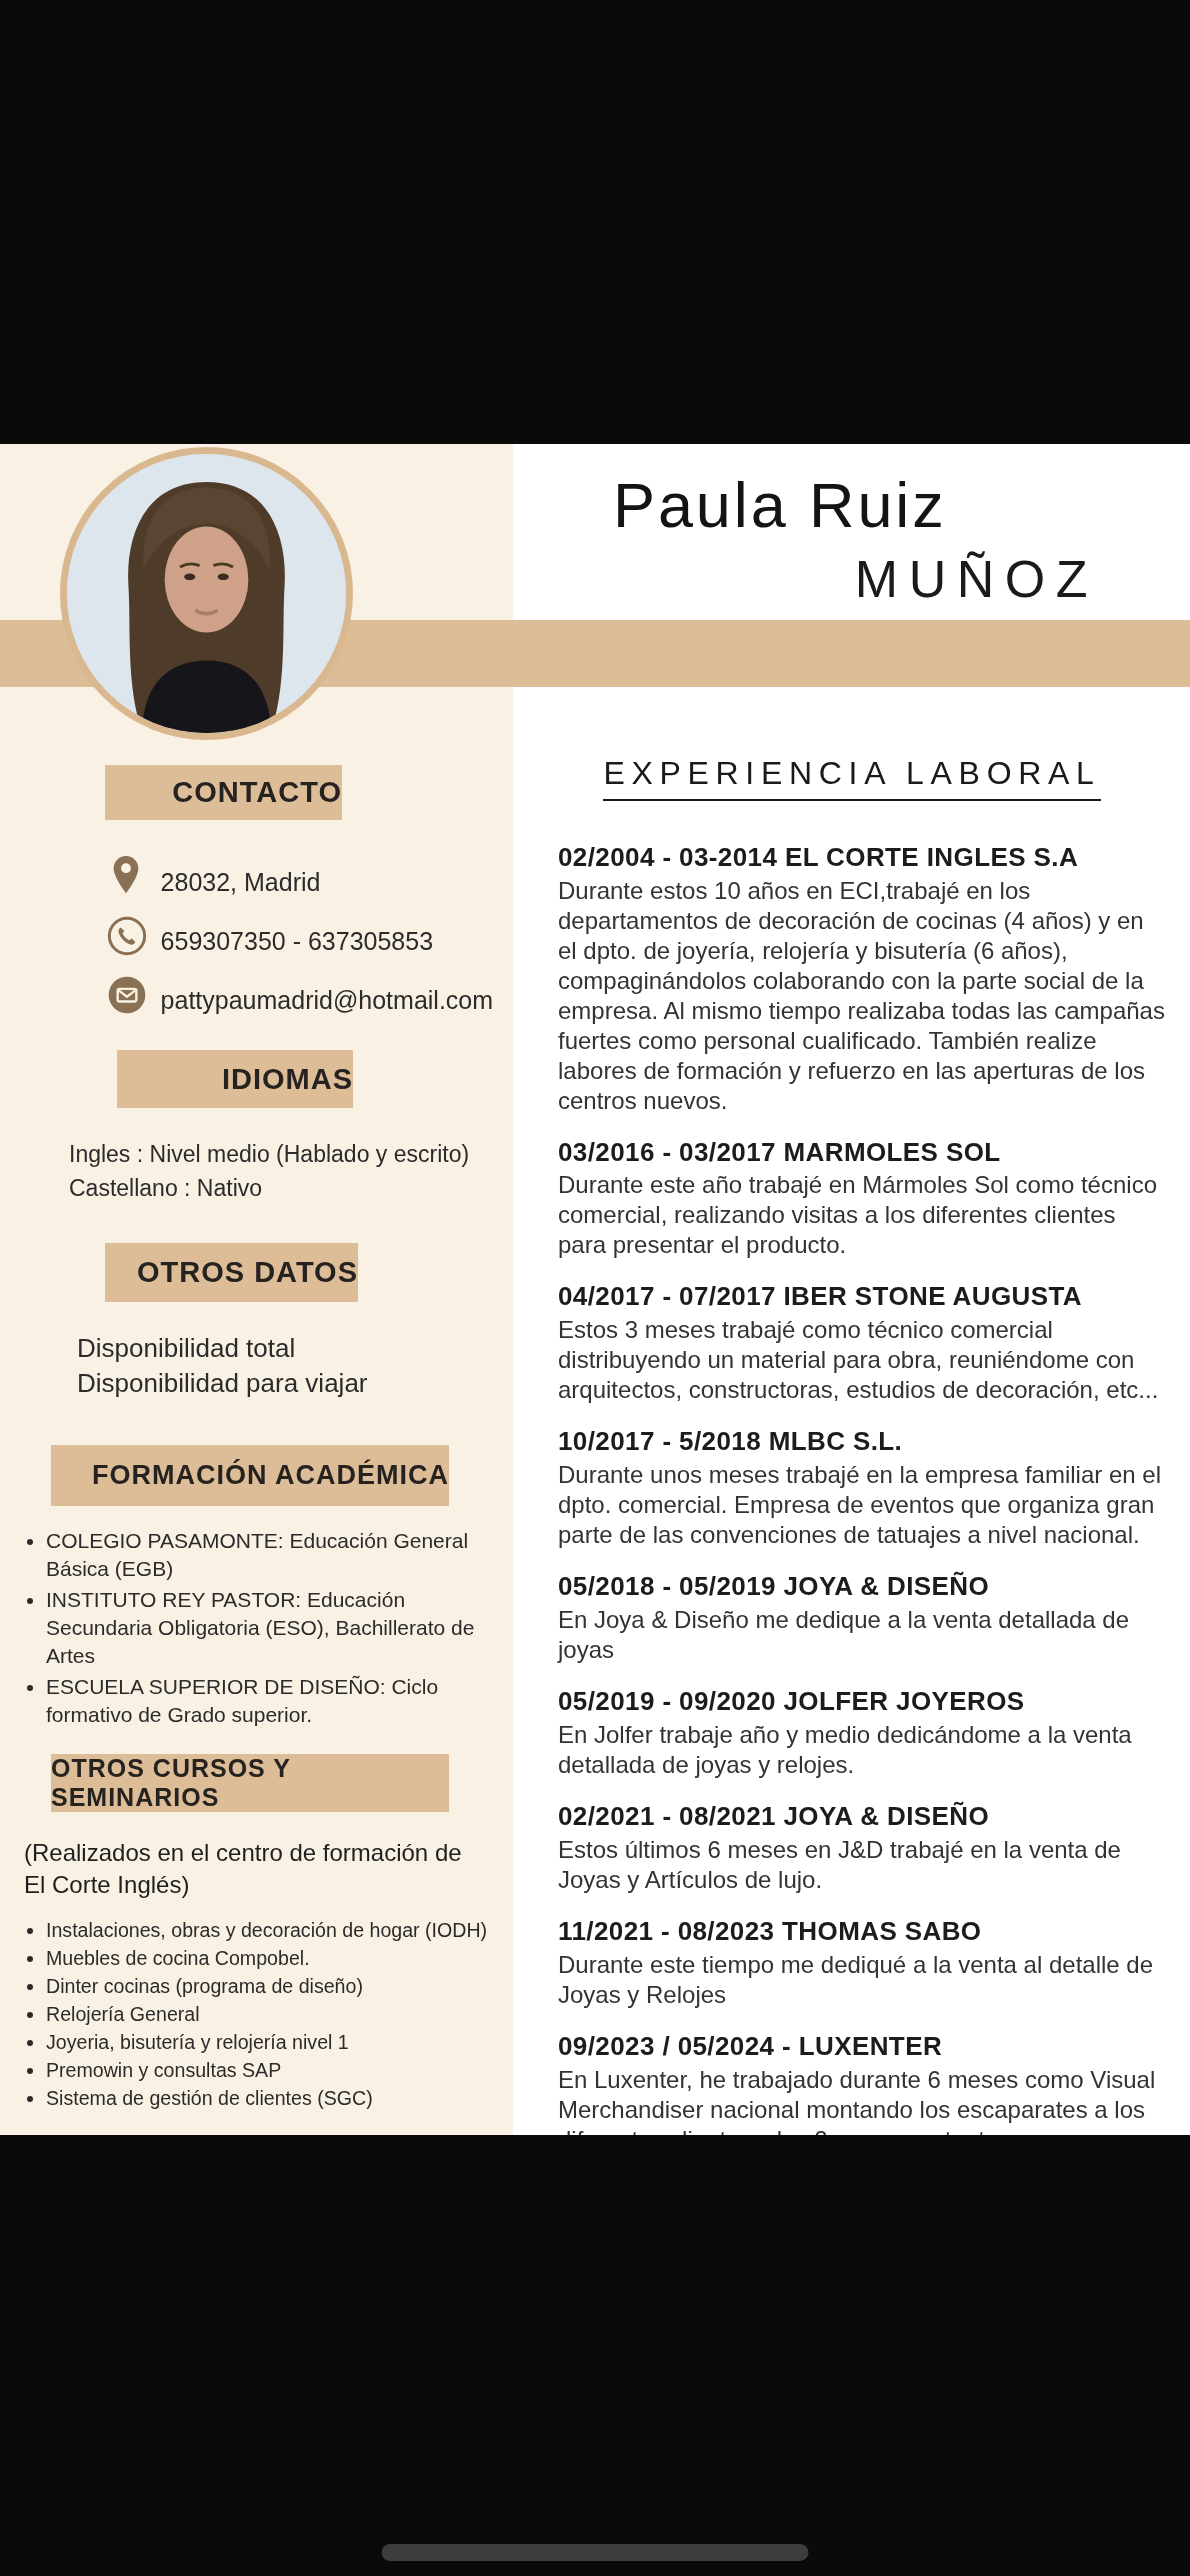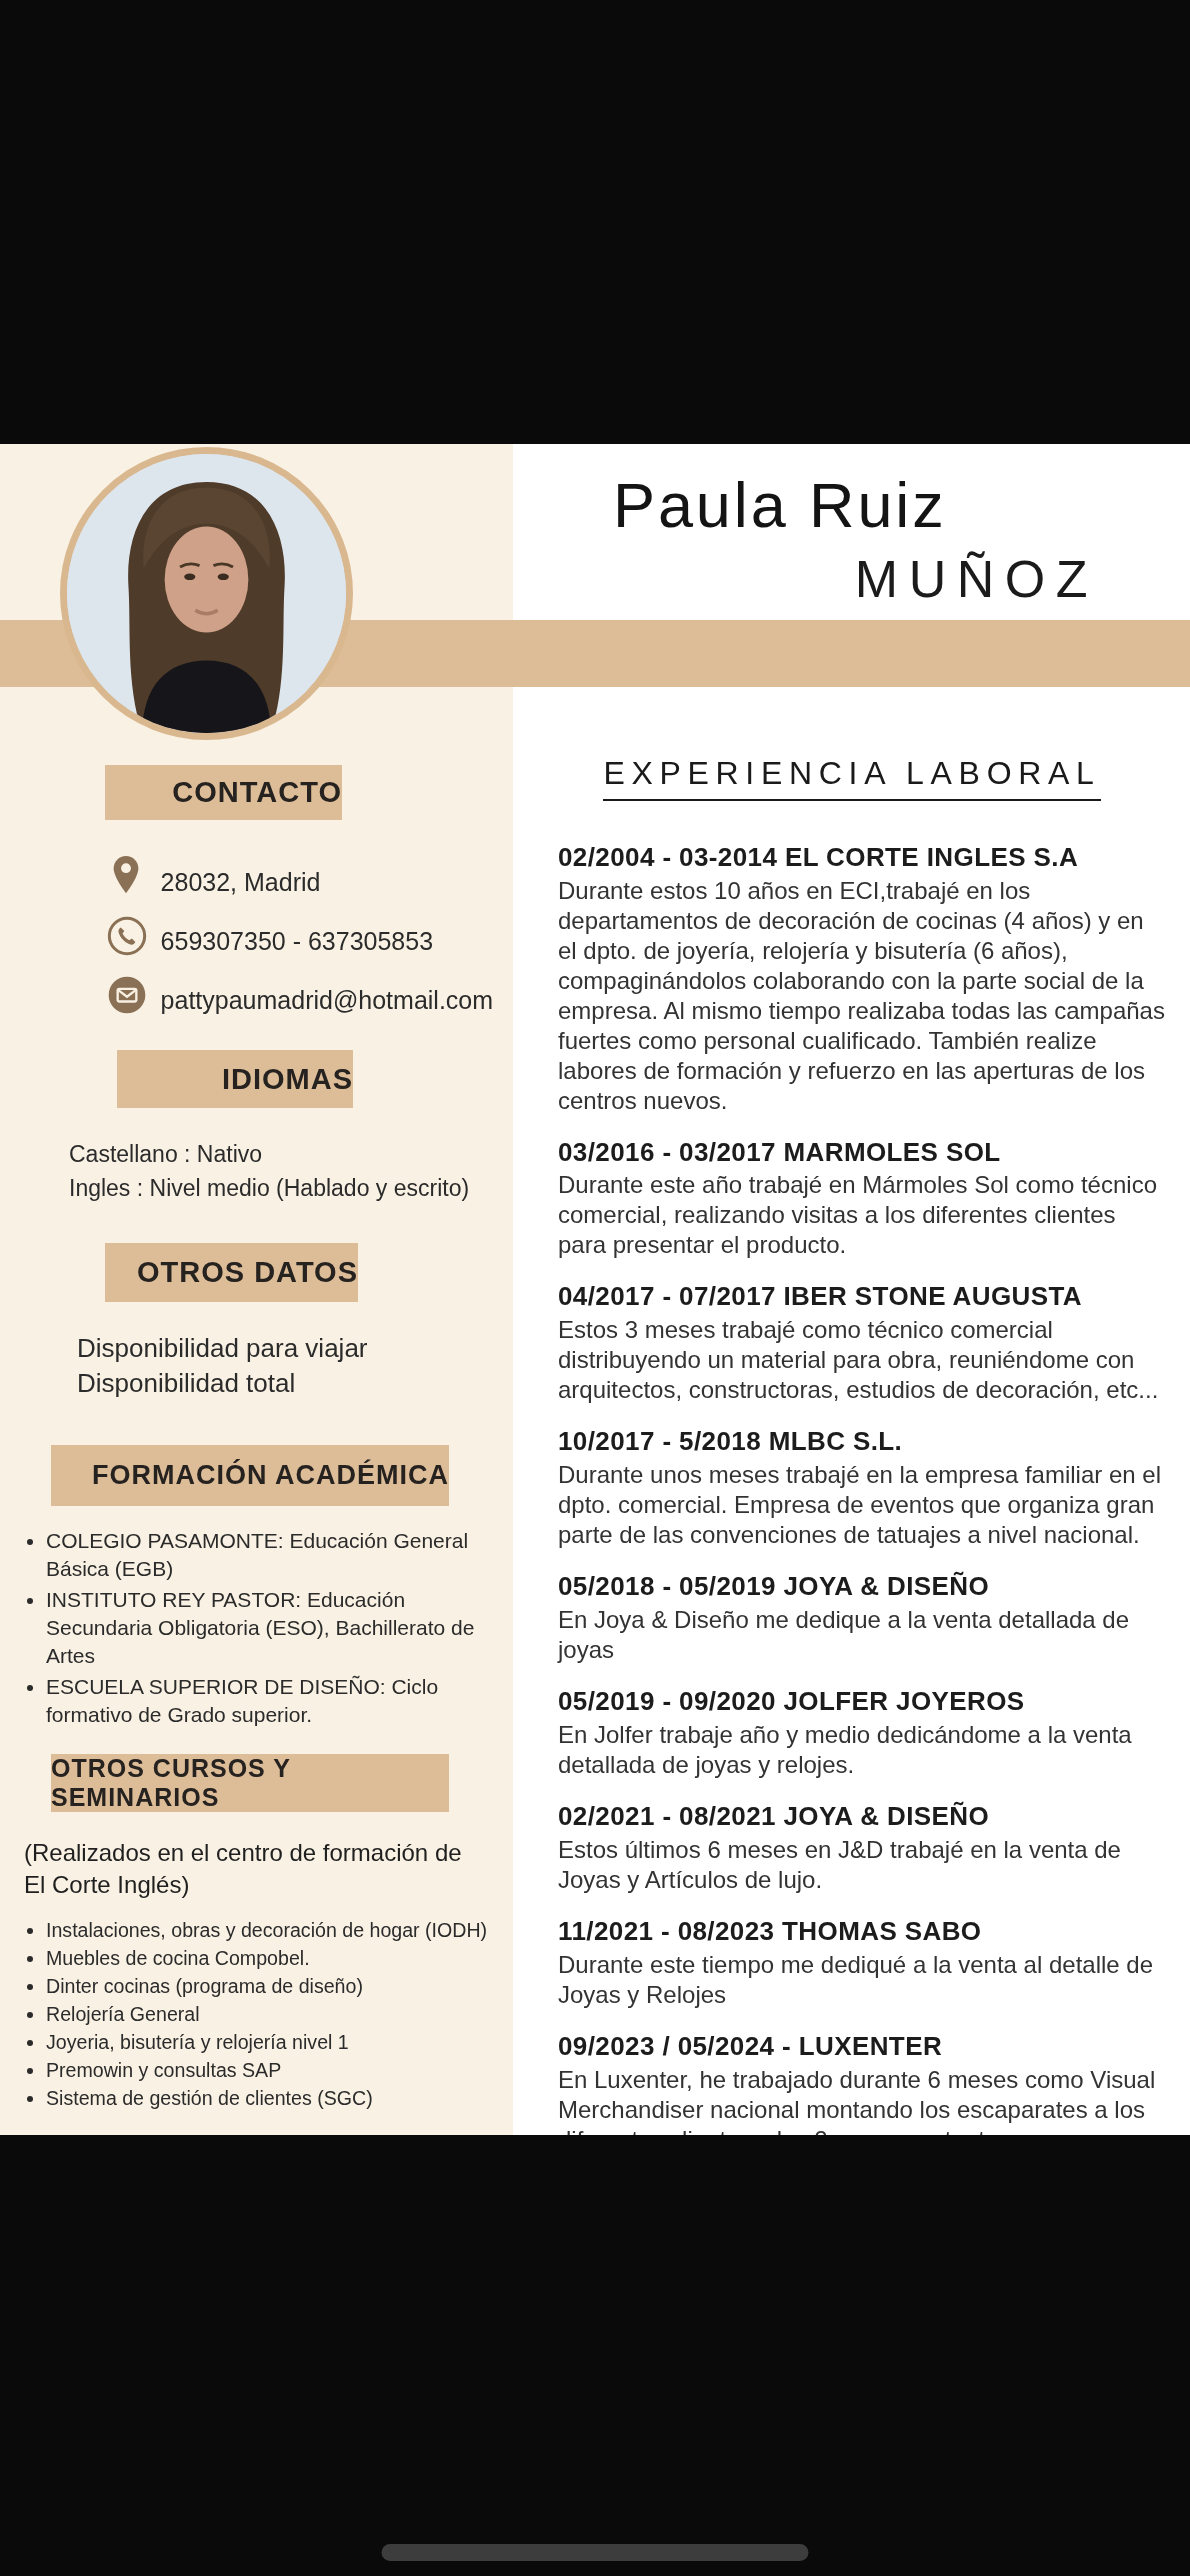--- a/index.html
+++ b/index.html
@@ -100,30 +100,30 @@
             </svg>
           </span>
           <span class="contact-text">pattypaumadrid@hotmail.com</span>
         </div>
       </div>
 
       <div class="box box-idiomas">
         <span>IDIOMAS</span>
       </div>
       <div class="lang-list">
+        <div>Ingles : Nivel medio (Hablado y escrito)</div>
         <div>Castellano : Nativo</div>
-        <div>Ingles : Nivel medio (Hablado y escrito)</div>
       </div>
 
       <div class="box box-otros">
         <span>OTROS DATOS</span>
       </div>
       <div class="otros-list">
+        <div>Disponibilidad total</div>
         <div>Disponibilidad para viajar</div>
-        <div>Disponibilidad total</div>
       </div>
 
       <div class="box box-formacion">
         <span>FORMACIÓN ACADÉMICA</span>
       </div>
       <ul class="side-ul">
         <li>COLEGIO PASAMONTE: Educación General Básica (EGB)</li>
         <li>INSTITUTO REY PASTOR: Educación Secundaria Obligatoria (ESO), Bachillerato de Artes</li>
         <li>ESCUELA SUPERIOR DE DISEÑO: Ciclo formativo de Grado superior.</li>
       </ul>

